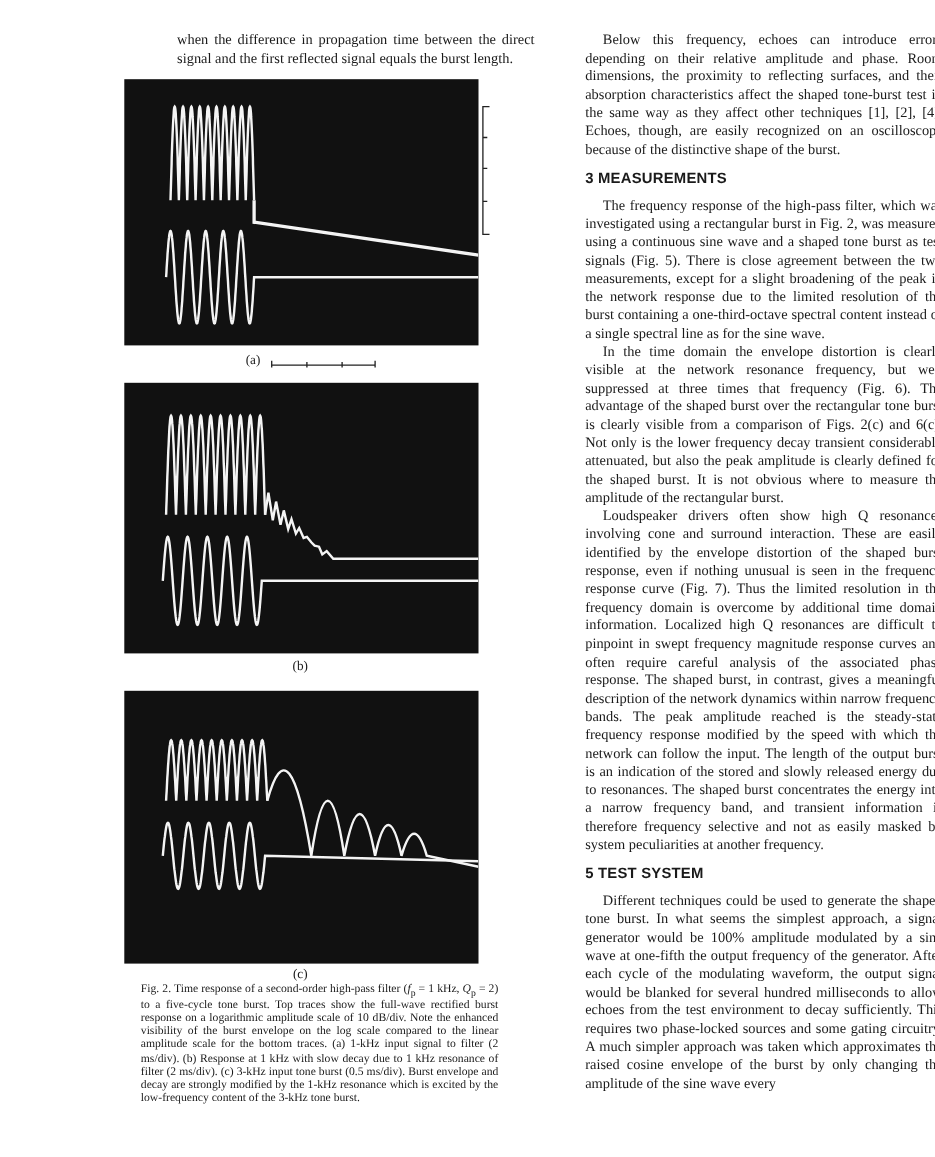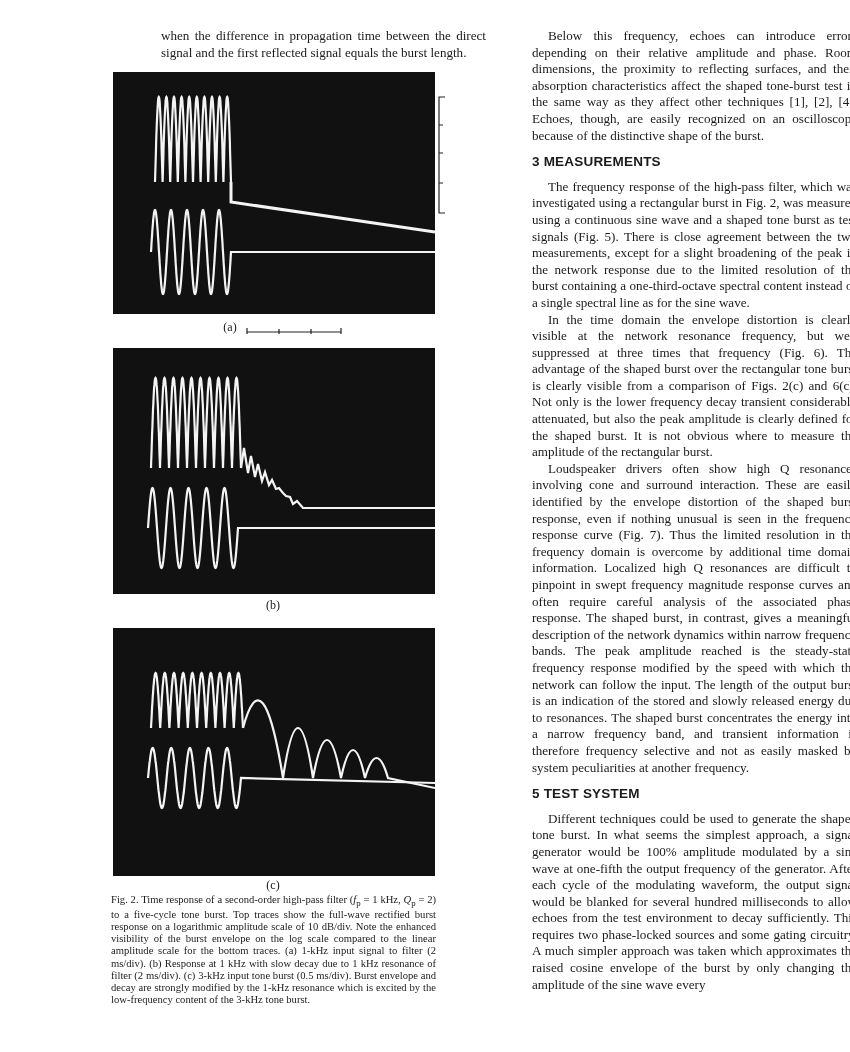--- a/index.html
+++ b/index.html
@@ -8,21 +8,21 @@
   .col { position: absolute; font-size: 13.1px; line-height: 16.6px; text-align: justify; margin-left: 48px; }
   .left { left: 113px; width: 325px; }
   .right { left: 484px; width: 325px; }
   .p { margin: 0; text-indent: 16px; }
   .noindent { text-indent: 0; }
   .heading { font-family: Liberation Sans, sans-serif; font-weight: bold; font-size: 13.5px;
              margin: 0; letter-spacing: 0.2px; }
   .scope { position: absolute; background: #111; overflow: hidden; }
   .scope svg { display: block; }
   .label { position: absolute; font-size: 12px; text-align: center; }
-  .caption { position: absolute; left: 111px; width: 325px; font-size: 10.6px; line-height: 12.1px;
+  .caption { position: absolute; left: 128px; width: 325px; font-size: 10.6px; line-height: 12.1px;
              text-align: justify; }
   .scalebar { position: absolute; }
   .bracket { position: absolute; }
 </style>
 </head>
 <body>
 
 <div class="col left" style="top:28px;">
   <p class="p noindent">when the difference in propagation time between the direct signal and the first reflected signal equals the burst length.</p>
 </div>

